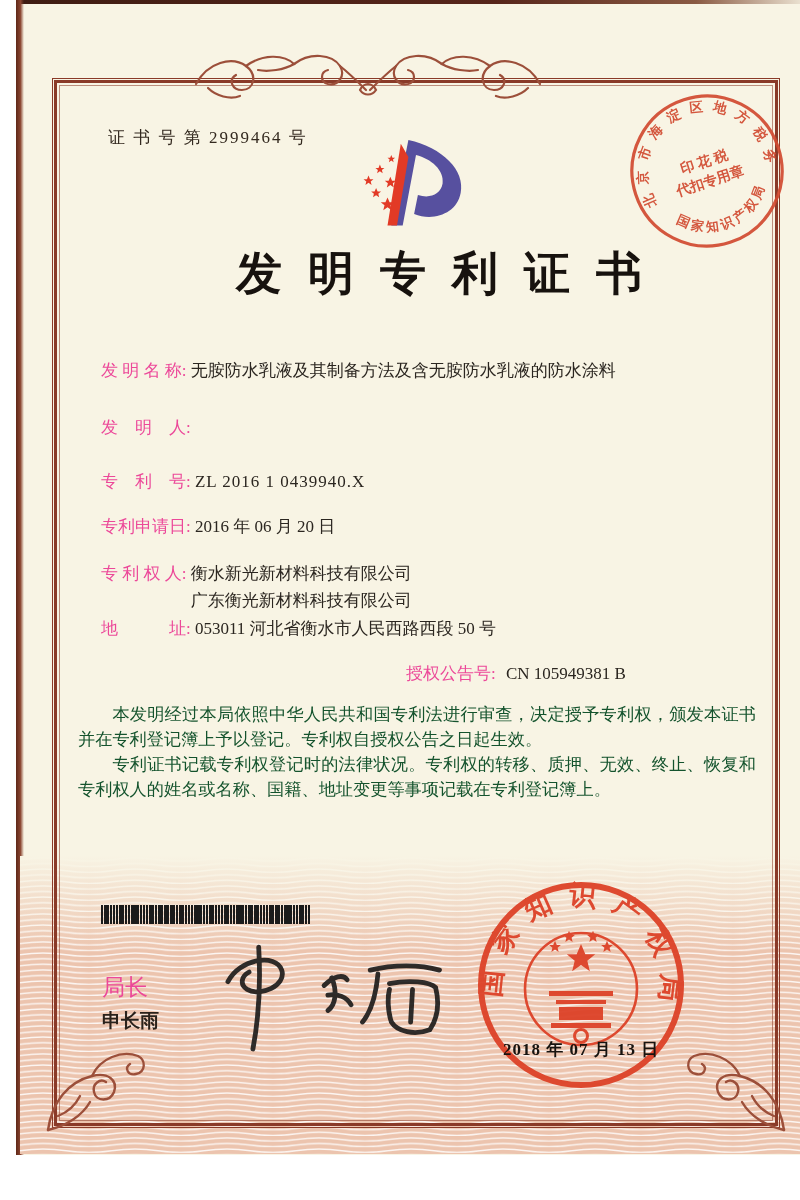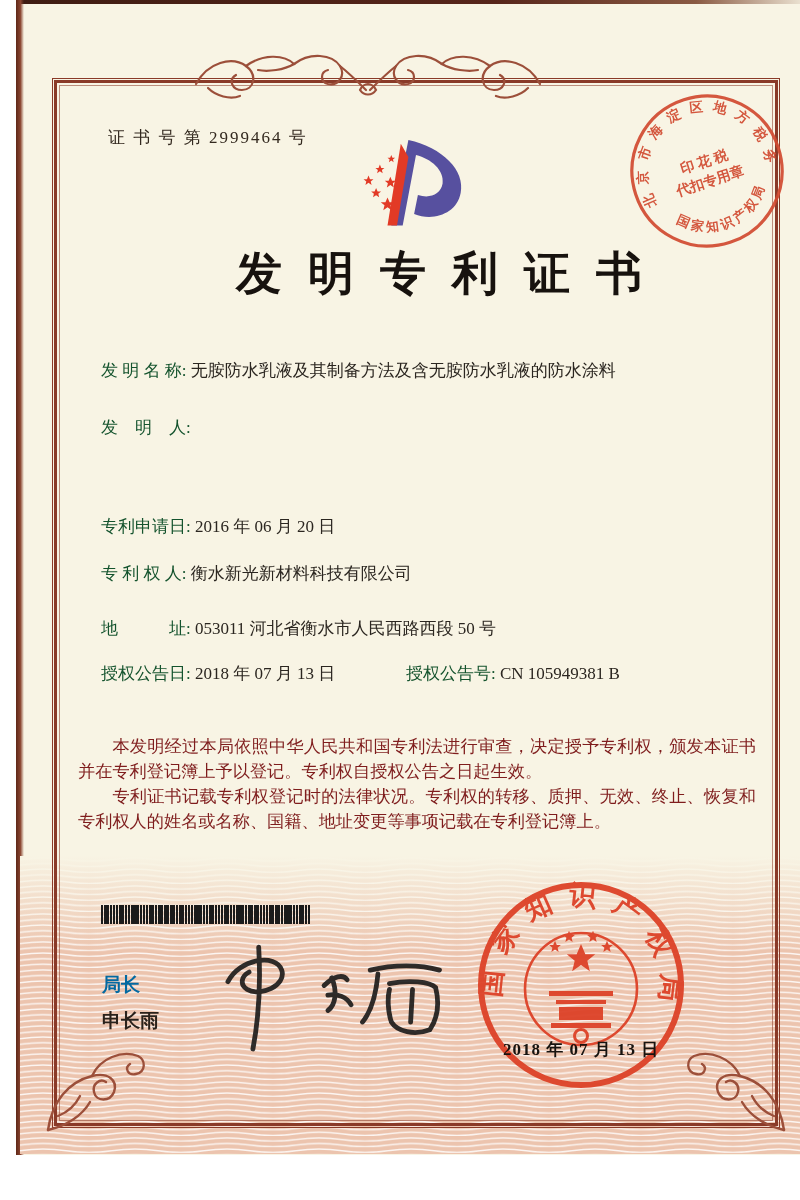--- a/index.html
+++ b/index.html
@@ -17,31 +17,31 @@
   .frame-inner{position:absolute;left:1px;top:1px;right:1px;bottom:1px;border:3px solid #8a3a28;}
   .frame-inner2{position:absolute;left:2px;top:2px;right:2px;bottom:2px;border:1px solid rgba(138,58,40,.55);}
   .ornament-top{position:absolute;left:172px;top:44px;z-index:3;}
   .flourish{position:absolute;z-index:3;}
   .content{position:absolute;left:0;top:0;width:800px;height:1200px;z-index:4;}
   .cert-no{position:absolute;left:92px;top:126px;font-size:17px;letter-spacing:2px;color:#33291f;}
   .logo{position:absolute;left:338px;top:138px;}
   .doc-title{position:absolute;left:0;top:243px;width:800px;text-align:center;
              font-size:46px;font-weight:bold;letter-spacing:26px;text-indent:26px;color:#17120e;padding-left:23px;}
   .row{position:absolute;left:85px;font-size:17px;line-height:27px;white-space:nowrap;}
-  .row .lab{display:inline-block;min-width:83px;vertical-align:top;color:#14532d;}
+  .row .lab{display:inline-block;min-width:83px;vertical-align:top;color:#ec4899;}
   .row .val{display:inline-block;vertical-align:top;color:#2b2620;}
   .body-text{position:absolute;left:62px;top:702px;width:678px;font-size:17.2px;
-             line-height:25px;text-align:justify;color:#7f1d1d;margin-top:32px;}
+             line-height:25px;text-align:justify;color:#14532d;}
   .body-text p{margin:0;text-indent:2em;}
   .barcode{position:absolute;left:85px;top:905px;width:210px;height:19px;z-index:4;
      background:
        repeating-linear-gradient(90deg,#1b1b1b 0 2px,rgba(0,0,0,0) 2px 3px),
        repeating-linear-gradient(90deg,#1b1b1b 0 1px,rgba(0,0,0,0) 1px 5px),
        repeating-linear-gradient(90deg,rgba(0,0,0,0) 0 6px,#1b1b1b 6px 8px,rgba(0,0,0,0) 8px 13px);}
-  .sign-title{position:absolute;left:86px;top:972px;font-size:19px;font-weight:700;color:#0369a1;z-index:5;}
+  .sign-title{position:absolute;left:86px;top:972px;font-size:23px;font-weight:400;color:#ec4899;z-index:5;}
   .sign-name{position:absolute;left:86px;top:1008px;font-size:19px;font-weight:600;color:#2a221b;z-index:5;text-align:center;}
   .signature{position:absolute;left:185px;top:940px;z-index:5;}
   .tax-stamp{position:absolute;left:606px;top:86px;z-index:5;opacity:.92;}
   .office-seal{position:absolute;left:453px;top:873px;z-index:5;opacity:.95;}
   .seal-date{position:absolute;left:487px;top:1038px;font-size:17px;font-weight:600;
              letter-spacing:1px;color:#17130f;z-index:6;white-space:nowrap;}
   .footer{position:absolute;left:0;top:1093px;width:800px;text-align:center;
           font-size:15px;color:#2a241d;z-index:4;}
   .seal-text{font-family:"Liberation Serif","DejaVu Serif",serif;font-weight:bold;}
 </style>
@@ -131,44 +131,45 @@
 
     <div class="row" style="top:357px">
       <span class="lab">发 明 名 称:</span>
       <span class="val">无胺防水乳液及其制备方法及含无胺防水乳液的防水涂料</span>
     </div>
 
     <div class="row" style="top:414px">
       <span class="lab">发 明 人:</span>
     </div>
 
+    <div class="row" style="top:468px">
+      <span class="lab">专 利 号:</span>
+      <span class="val" style="letter-spacing:1px">ZL 2016 1 0439940.X</span>
+    </div>
 
     <div class="row" style="top:513px">
       <span class="lab">专利申请日:</span>
       <span class="val">2016 年 06 月 20 日</span>
     </div>
 
     <div class="row" style="top:560px">
       <span class="lab">专 利 权 人:</span>
       <span class="val">
         <span style="display:block">衡水新光新材料科技有限公司</span>
+        <span style="display:block">广东衡光新材料科技有限公司</span>
       </span>
     </div>
 
     <div class="row" style="top:615px">
       <span class="lab">地   址:</span>
       <span class="val">053011 河北省衡水市人民西路西段 50 号</span>
     </div>
 
-    <div class="row" style="top:660px">
-      <span class="lab">授权公告日:</span>
-      <span class="val">2018 年 07 月 13 日</span>
-    </div>
     <div class="row" style="top:660px;left:390px">
-      <span class="lab" style="min-width:0;margin-right:0">授权公告号:</span>
+      <span class="lab" style="min-width:0;margin-right:6px">授权公告号:</span>
       <span class="val">CN 105949381 B</span>
     </div>
 
     <div class="body-text">
       <p>本发明经过本局依照中华人民共和国专利法进行审查，决定授予专利权，颁发本证书并在专利登记簿上予以登记。专利权自授权公告之日起生效。</p>
       <p>专利证书记载专利权登记时的法律状况。专利权的转移、质押、无效、终止、恢复和专利权人的姓名或名称、国籍、地址变更等事项记载在专利登记簿上。</p>
     </div>
 
     <div class="barcode"></div>
 

